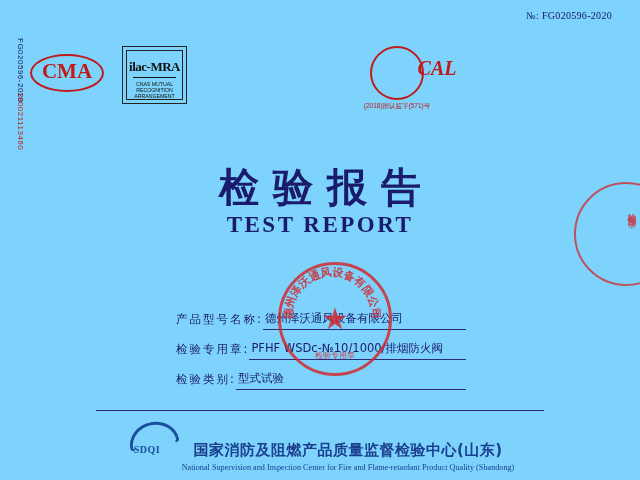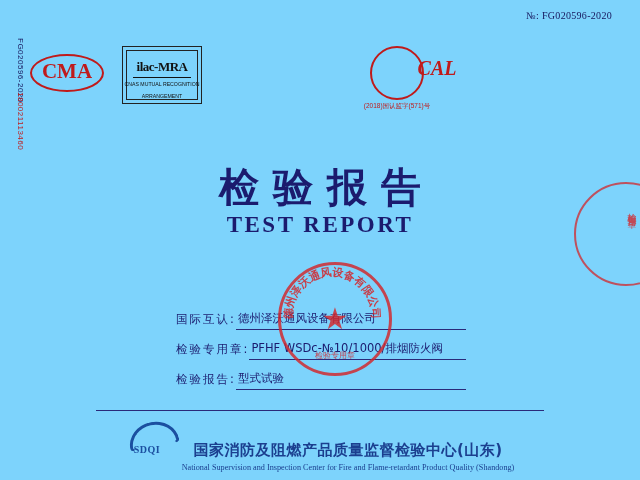--- a/index.html
+++ b/index.html
@@ -80,21 +80,21 @@
     color: #c01a1a;
     font-family: "Liberation Serif", serif;
     letter-spacing: 0px;
   }
 
   
   .mra {
     position: absolute;
     left: 92px;
     top: 2px;
-    width: 80px;
+    width: 65px;
     height: 58px;
     border: 1.5px solid #222;
     box-sizing: border-box;
   }
   .mra-inner {
     position: absolute;
     left: 3px; top: 3px; right: 3px; bottom: 3px;
     border: 1px solid #222;
   }
   .mra-top {
@@ -425,29 +425,29 @@
       <div class="cal-letters">CAL</div>
       <div class="cal-note">(2018)国认监字(571)号</div>
     </div>
   </div>
 
   <div class="title-cn">检验报告</div>
   <div class="title-en">TEST REPORT</div>
 
   <div class="fields">
     <div class="field-row">
-      <div class="field-label">国际互认:</div>
+      <div class="field-label">产品型号名称:</div>
       <div class="field-value">德州泽沃通风设备有限公司</div>
     </div>
     <div class="field-row">
       <div class="field-label">检验专用章:</div>
       <div class="field-value">PFHF WSDc-№10/1000/排烟防火阀</div>
     </div>
     <div class="field-row">
-      <div class="field-label">检验报告:</div>
+      <div class="field-label">检验类别:</div>
       <div class="field-value">型式试验</div>
     </div>
   </div>
 
   <div class="stamp">
 
     <div class="stamp-star">★</div>
     <div class="stamp-bottom">检验专用章</div>
   </div>
   <div style="position:absolute;left:278px;top:262px;width:108px;height:108px;pointer-events:none;">

